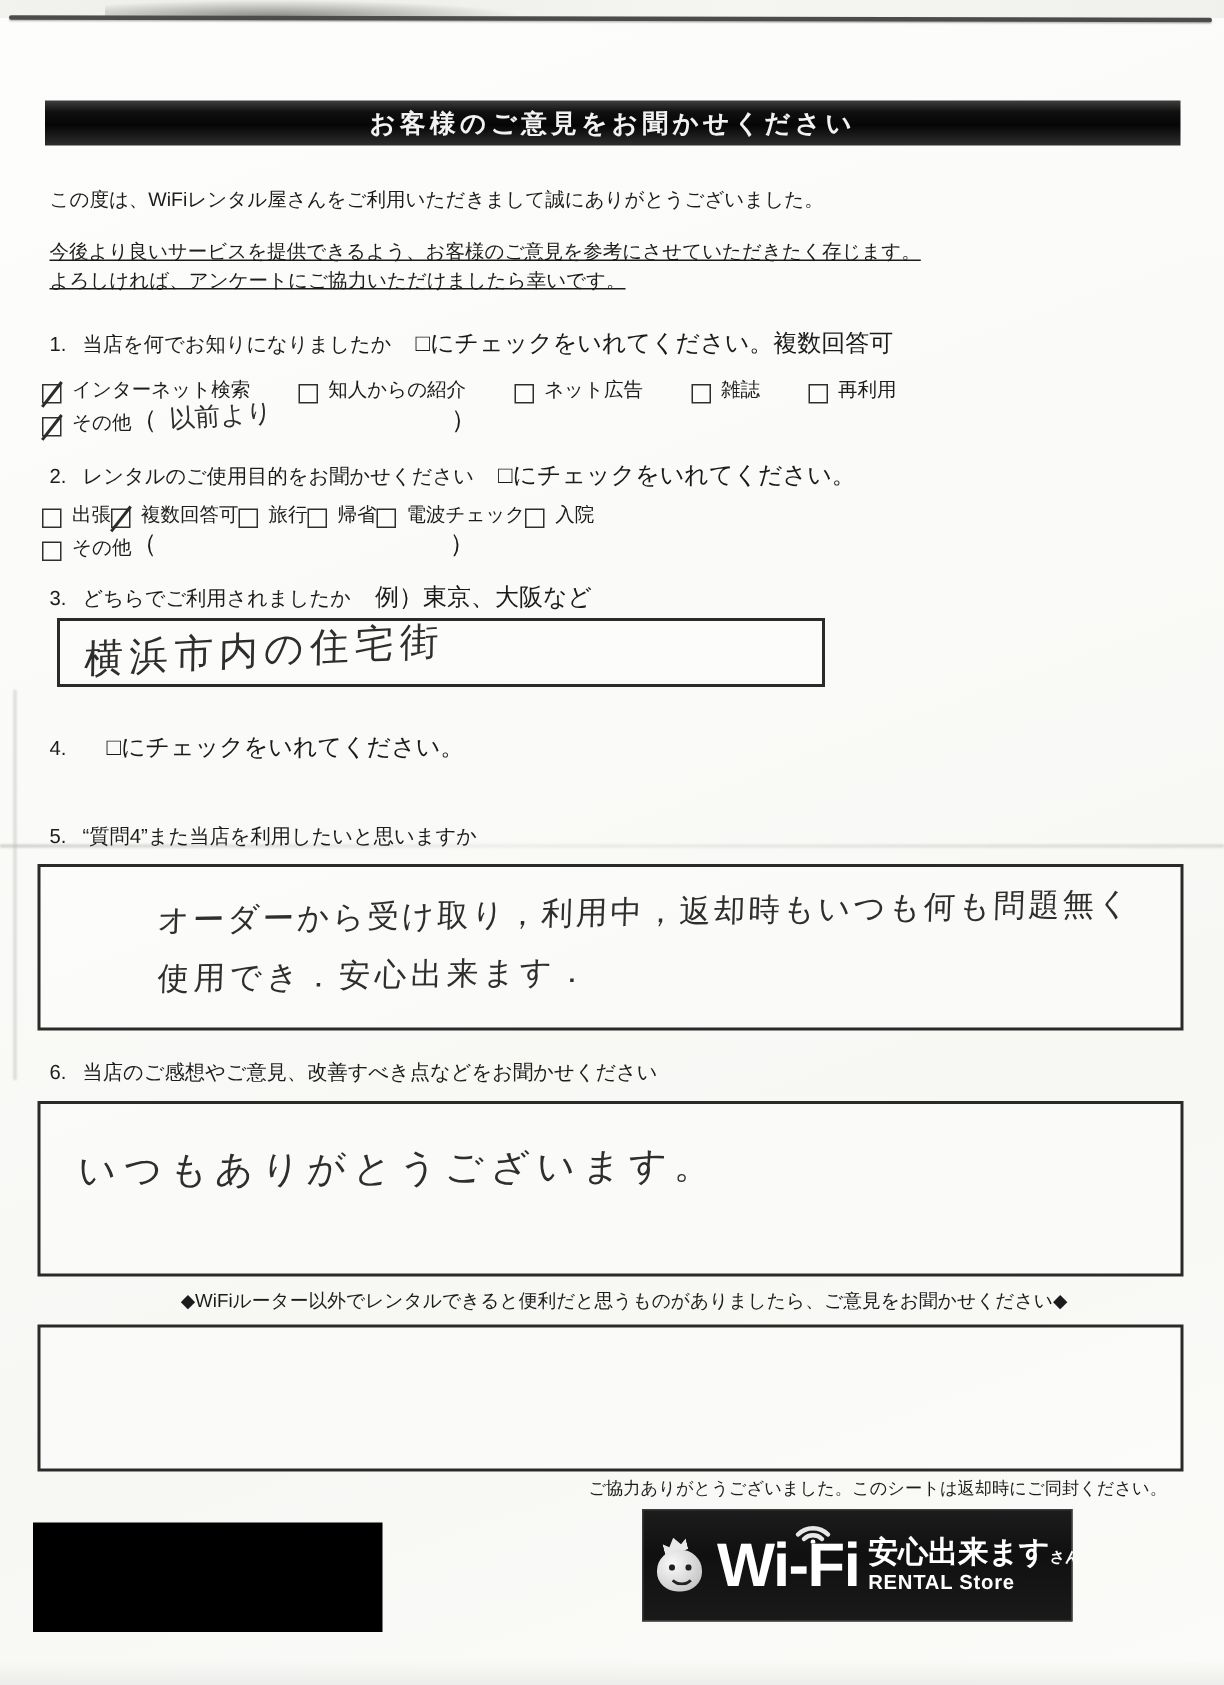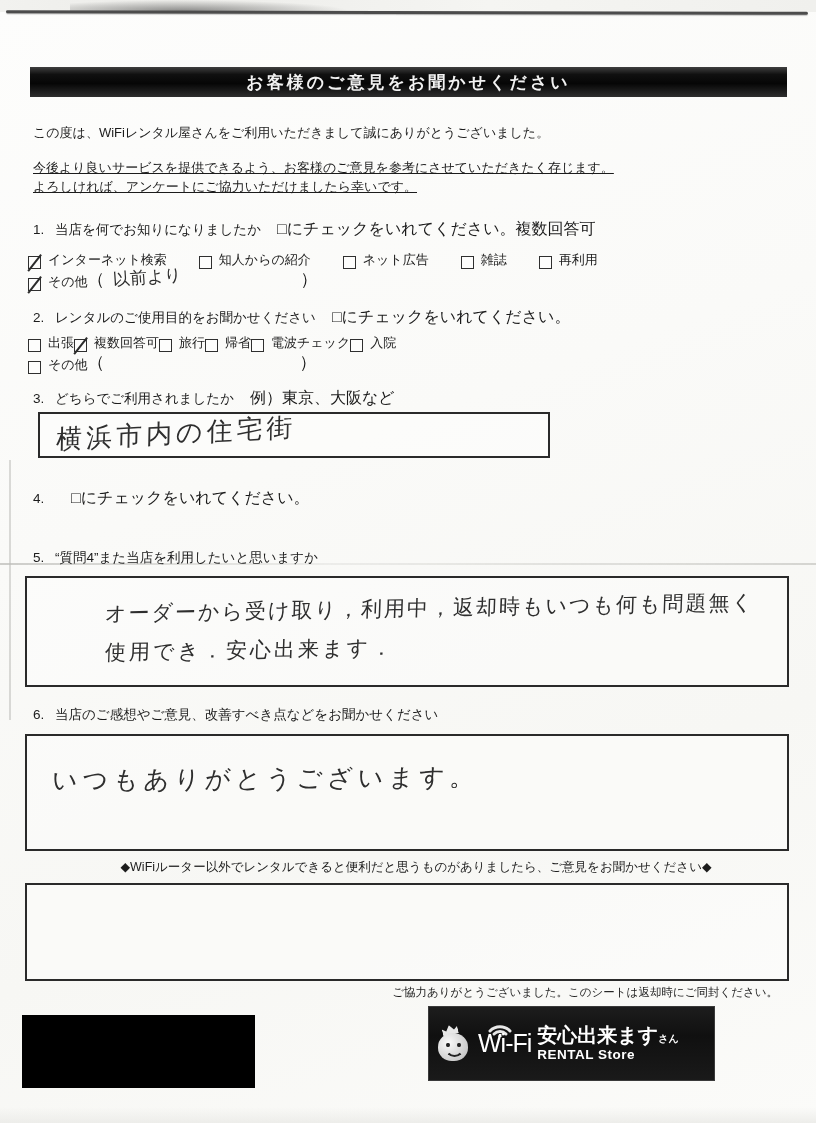--- a/index.html
+++ b/index.html
@@ -48,21 +48,21 @@
       background:linear-gradient(180deg,#1d1d1d,#101010 40%,#1a1a1a);display:flex;align-items:center;
       padding:0 8px;box-sizing:border-box;box-shadow:0 0 0 1px #3a3a3a inset;}
   .mascot{position:relative;width:38px;height:38px;flex:0 0 auto;margin-right:4px;}
   .mascot-body{position:absolute;left:2px;top:8px;width:30px;height:28px;border-radius:50% 50% 46% 46%;
       background:radial-gradient(circle at 35% 35%,#fafafa,#c9c9c9 75%,#9a9a9a);}
   .mascot-eye{position:absolute;width:3.5px;height:4.5px;background:#222;border-radius:50%;top:18px;}
   .mascot-smile{position:absolute;left:9px;top:22px;width:15px;height:8px;border:2px solid #222;border-top:none;
       border-left-color:transparent;border-right-color:transparent;border-radius:0 0 12px 12px;}
   .mascot-crown{position:absolute;left:6px;top:0px;width:16px;height:10px;background:#e8e8e8;
       clip-path:polygon(0 100%,0 25%,25% 55%,50% 0,75% 55%,100% 25%,100% 100%);transform:rotate(-14deg);}
-  .wifi-word{position:relative;color:#fff;font-size:25px;font-weight:normal;letter-spacing:-1px;line-height:1;
+  .wifi-word{position:relative;color:#fff;font-size:41px;font-weight:bold;letter-spacing:-1px;line-height:1;
       flex:0 0 auto;margin-right:6px;}
   .wifi-arcs{position:absolute;top:-12px;right:18px;}
   .logo-right{display:flex;flex-direction:column;justify-content:center;line-height:1;}
   .logo-jp{color:#fff;font-size:20px;font-weight:bold;letter-spacing:0;white-space:nowrap;}
   .logo-jp .san{font-size:10px;}
   .logo-en{color:#fff;font-size:13.5px;font-weight:bold;letter-spacing:.5px;margin-top:3px;}
 </style>
 </head>
 <body>
 

